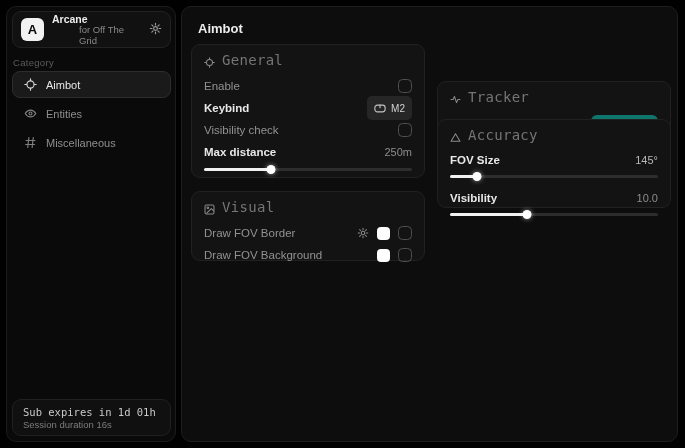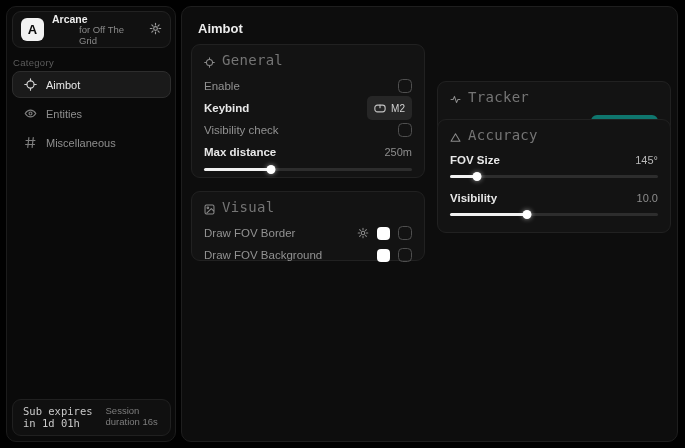--- a/index.html
+++ b/index.html
@@ -49,21 +49,21 @@
   }
   .nav-item .nav-ico { display: flex; color: #7f7f7f; }
   .nav-item.active {
     background: #1a1a1a; border-color: #2d2d2d; color: #e6e6e6;
   }
   .nav-item.active .nav-ico { color: #d6d6d6; }
 
   .side-footer {
     position: absolute; left: 5px; bottom: 5px; width: 159px; height: 37px;
     background: #101010; border: 1px solid #202020; border-radius: 9px;
-    padding: 5px 10px; display: flex; justify-content: center; gap: 1px;
+    padding: 5px 10px; display: flex; flex-direction: column; justify-content: center; gap: 1px;
   }
   .sub-expires { font-size: 10.5px; color: #c9c9c9; }
   .session-duration { font-size: 9.5px; color: #7d7d7d; }
 
   
   .main {
     position: absolute; left: 181px; top: 6px; width: 497px; height: 436px;
     background: #0d0d0d; border: 1px solid #1e1e1e; border-radius: 10px;
   }
   .page-title {
@@ -71,21 +71,21 @@
     font-size: 13px; font-weight: bold; color: #ececec;
   }
 
   .panel {
     position: absolute; background: #131313; border: 1px solid #212121;
     border-radius: 9px; padding: 9px 12px 8px 12px;
   }
   .panel-general  { left: 9px;  top: 37px;  width: 234px; height: 134px; }
   .panel-visual   { left: 9px;  top: 184px; width: 234px; height: 70px;  }
   .panel-tracker  { left: 255px; top: 37px;  width: 234px; height: 62px; margin-top: 37px;  }
-  .panel-accuracy { left: 255px; top: 112px; width: 234px; height: 114px;  }
+  .panel-accuracy { left: 255px; top: 112px; width: 234px; height: 89px;  }
 
   .panel-header {
     display: flex; align-items: flex-end; gap: 7px; height: 14px; margin-bottom: 7px;
     font-family: "DejaVu Sans Mono", monospace; font-size: 14px; color: #757575;
     letter-spacing: .3px;
   }
   .panel-header .hd-ico { display: flex; color: #8a8a8a; }
 
   .row {
     display: flex; align-items: center; justify-content: space-between; height: 22px;

